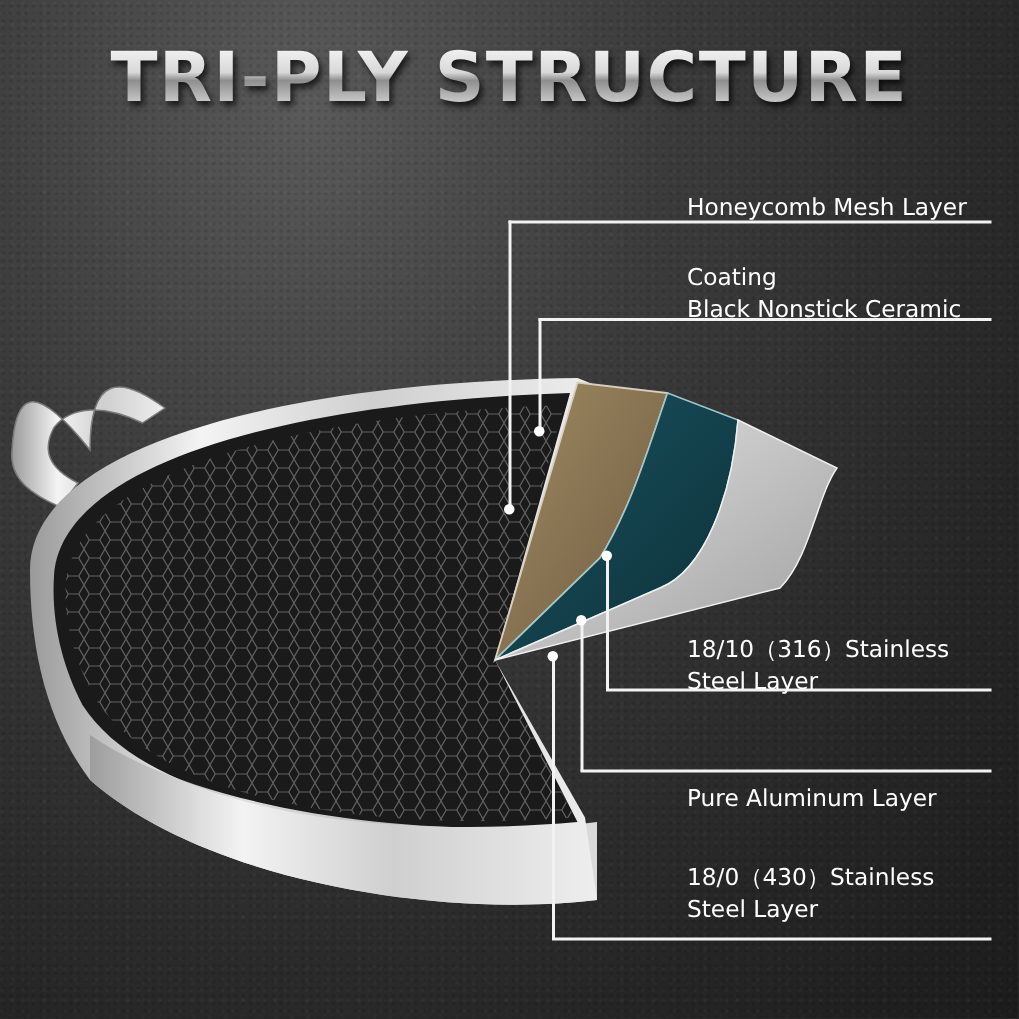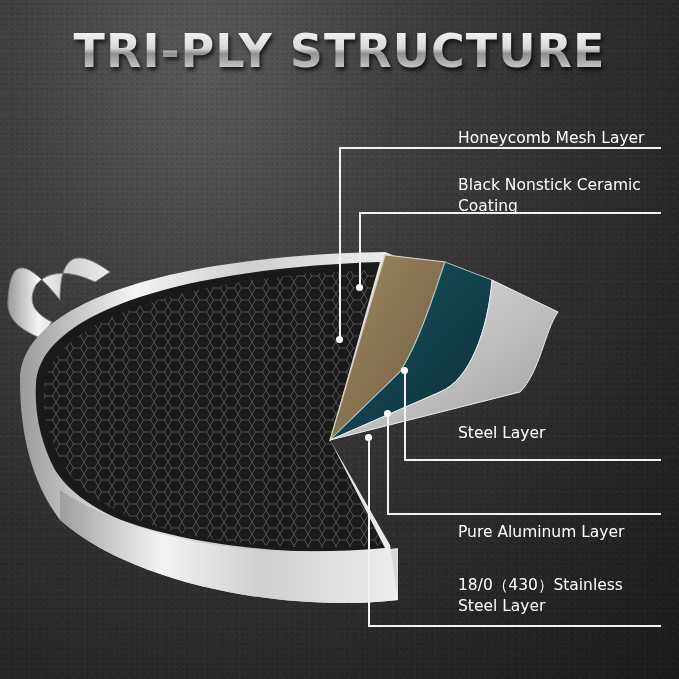--- a/index.html
+++ b/index.html
@@ -92,24 +92,25 @@
   <div class="dot" style="left:384px; top:410px;"></div>
 
   <div class="line" style="left:368px; top:437px; width:2px; height:189px;"></div>
   <div class="line" style="left:368px; top:625px; width:293px; height:2px;"></div>
   <div class="dot" style="left:365px; top:434px;"></div>
 
   <div class="label" style="left:458px; top:128px;">
     <div>Honeycomb Mesh Layer</div>
   </div>
   <div class="label" style="left:458px; top:175px;">
+    <div>Coating</div>
     <div>Black Nonstick Ceramic</div>
-    <div>Coating</div>
   </div>
   <div class="label" style="left:458px; top:423px;">
+    <div>18/10（316）Stainless</div>
     <div>Steel Layer</div>
   </div>
   <div class="label" style="left:458px; top:522px;">
     <div>Pure Aluminum Layer</div>
   </div>
   <div class="label" style="left:458px; top:575px;">
     <div>18/0（430）Stainless</div>
     <div>Steel Layer</div>
   </div>
 </div>

